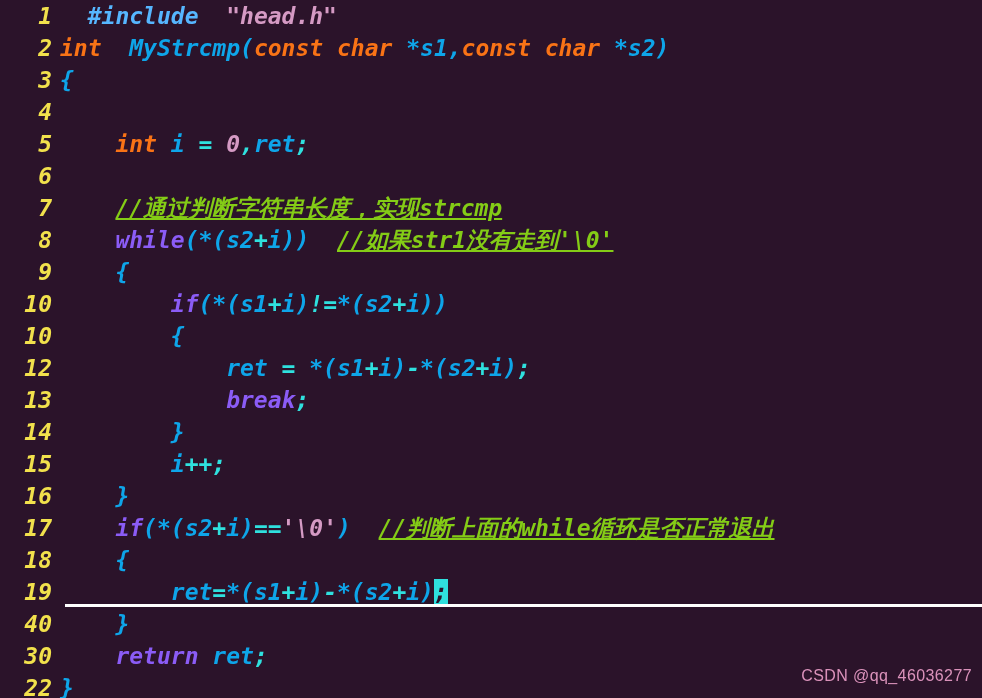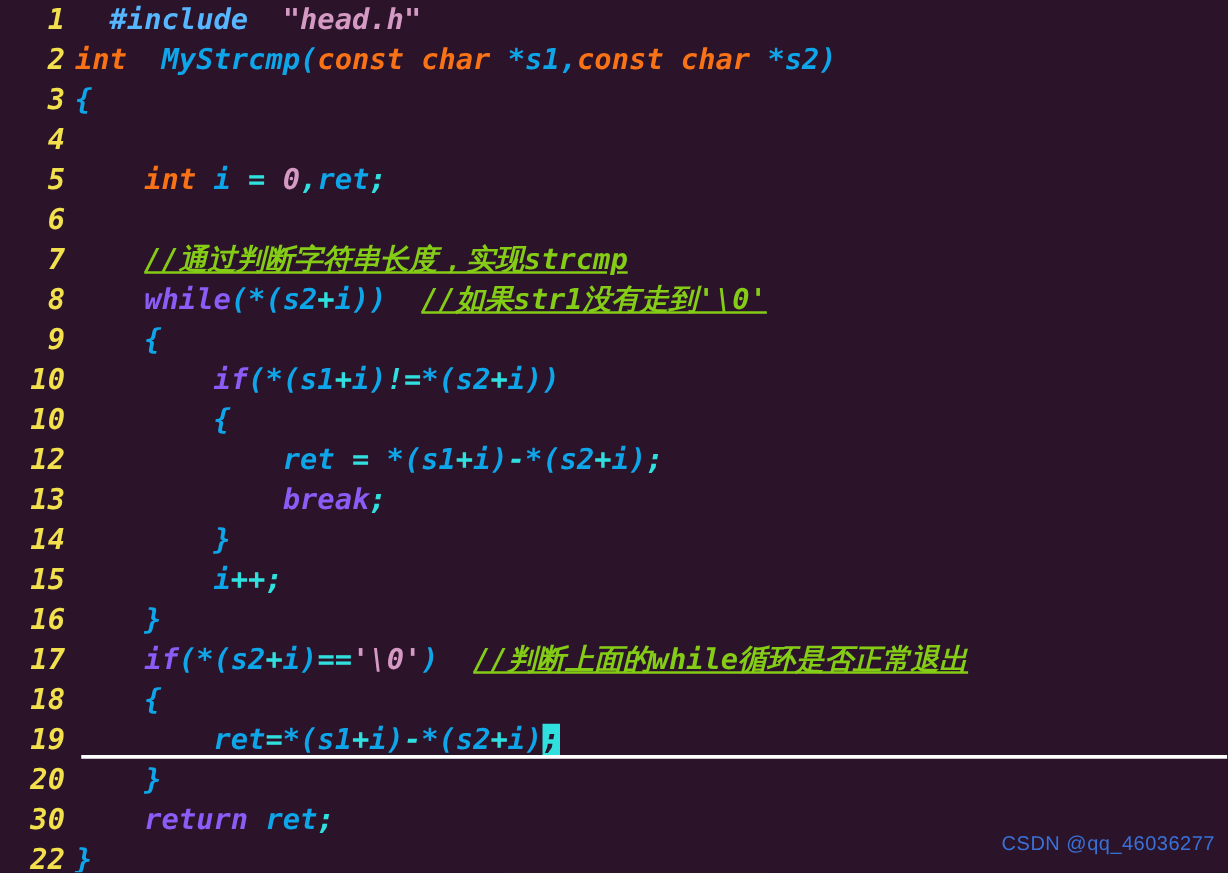--- a/index.html
+++ b/index.html
@@ -68,21 +68,21 @@
     background: #ffffff;
   }
   .cursor-block {
     background: #2fe0de;
     color: #2b132a;
   }
   .watermark {
     position: absolute;
     right: 10px;
     bottom: 6px;
-    color: #3b82f6;
+    color: #f9a8d4;
     font-family: "Liberation Sans", "DejaVu Sans", sans-serif;
     font-size: 16px;
     font-style: normal;
     font-weight: normal;
     letter-spacing: 0.4px;
     opacity: 0.85;
     user-select: none;
   }
 </style>
 </head>
@@ -181,21 +181,21 @@
       <span class="line-text"><span class="t-plain">    </span><span class="t-plain">{</span></span>
     </div>
 
     <div class="code-line">
       <span class="gutter">19</span>
       <span class="line-text"><span class="t-plain">        </span><span class="t-plain">ret</span><span class="t-op">=</span><span class="t-plain">*(s1</span><span class="t-op">+</span><span class="t-plain">i)</span><span class="t-op">-</span><span class="t-plain">*(s2</span><span class="t-op">+</span><span class="t-plain">i)</span><span class="cursor-block">;</span></span>
       <span class="cursor-rule"></span>
     </div>
 
     <div class="code-line">
-      <span class="gutter">20</span>
+      <span class="gutter">40</span>
       <span class="line-text"><span class="t-plain">    </span><span class="t-plain">}</span></span>
     </div>
 
     <div class="code-line">
       <span class="gutter">30</span>
       <span class="line-text"><span class="t-plain">    </span><span class="t-key">return</span><span class="t-plain"> </span><span class="t-plain">ret</span><span class="t-op">;</span></span>
     </div>
 
     <div class="code-line">
       <span class="gutter">22</span>

